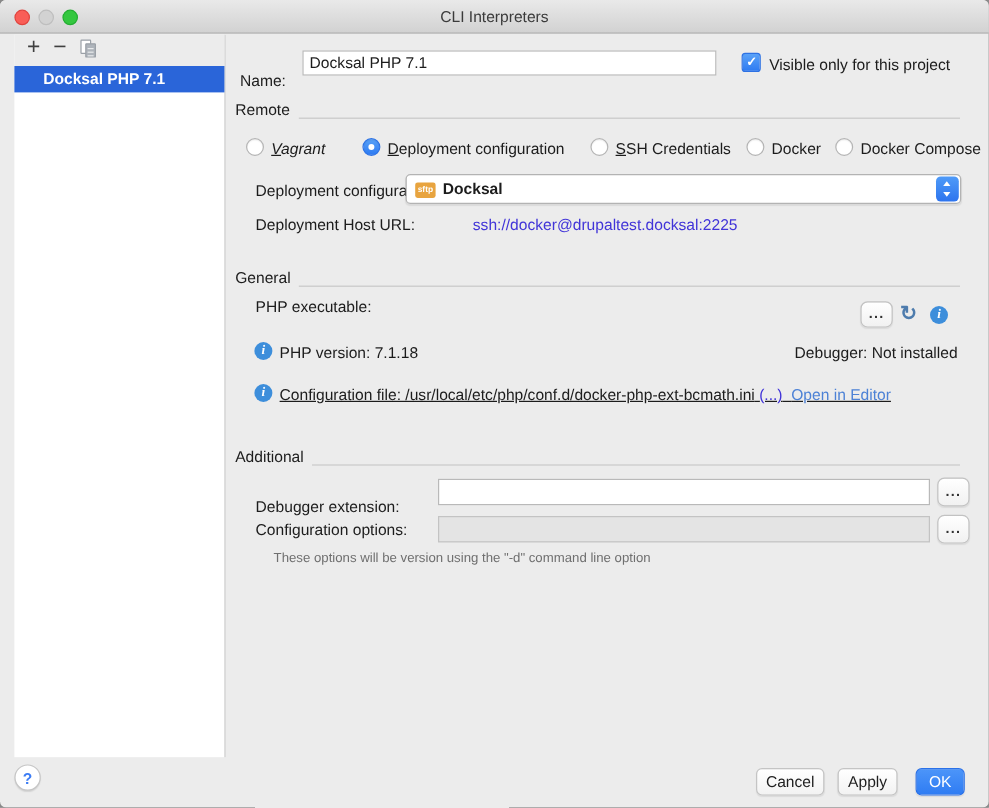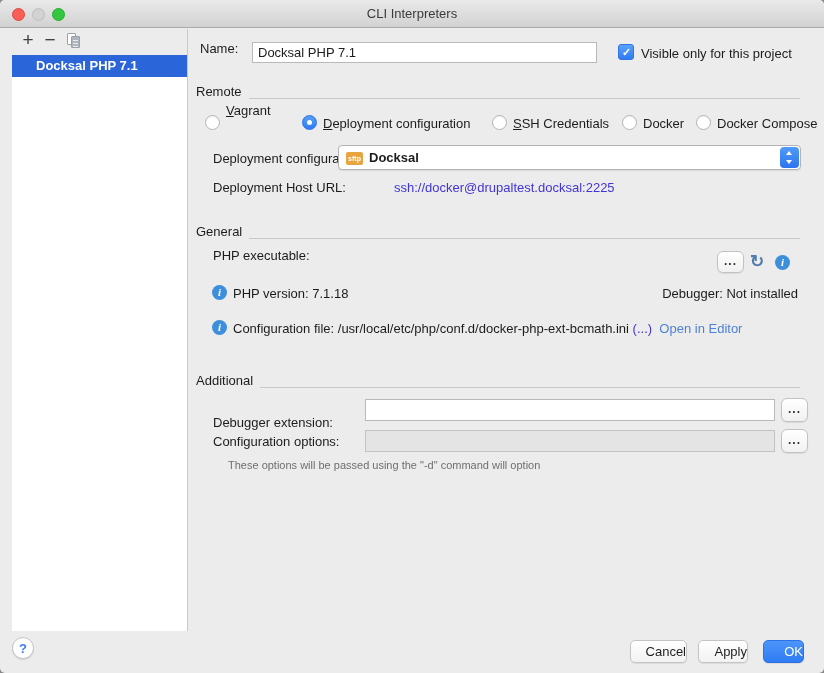--- a/index.html
+++ b/index.html
@@ -121,21 +121,21 @@
   .hint { position:absolute; font-size:11px; color:#6F6F6F; }
   
   .help-btn {
     position:absolute; left:12px; top:637px; width:22px; height:22px; border-radius:50%;
     background:#fff; border:1px solid #C6C6C6; box-shadow:0 1px 1px rgba(0,0,0,0.1);
     color:#3B7CF5; font-weight:bold; font-size:13px; text-align:center; line-height:21px;
   }
   .btn {
     position:absolute; top:640px; height:23px; border-radius:5px;
     border:1px solid #C4C4C4; background:linear-gradient(#FFFFFF,#F2F2F2);
-    color:#1E1E1E; font-size:13px; text-align:right; line-height:21px;
+    color:#1E1E1E; font-size:13px; text-align:center; line-height:21px;
     box-shadow:0 1px 1px rgba(0,0,0,0.08);
   }
   .btn.primary {
     background:linear-gradient(#4C95F9,#2F7CF3); border-color:#2B71E8; color:#fff;
   }
 </style>
 </head>
 <body>
 
 <div class="window">
@@ -156,32 +156,32 @@
         <span class="front">
             <i></i>
             <i></i>
             <i></i>
           </span>
       </span>
     </div>
     <div class="side-item">Docksal PHP 7.1</div>
   </div>
 
-  <span class="lbl" style="left:200px; top:41px;">Name:</span>
+  <span class="lbl" style="left:200px; top:60px;">Name:</span>
   <input class="tf" style="left: 252px; top: 42px; width: 345px;" value="Docksal PHP 7.1">
   <span class="cb" style="left:618px; top:44px;"></span>
   <span class="lbl" style="left:641px; top:46px;">Visible only for this project</span>
 
   <div class="section" style="top:84px;">
     <span>Remote</span>
     <span class="line"></span>
   </div>
 
   <span class="radio" style="left:205px; top:115px;"></span>
-  <span class="rlabel" style="left:226px; top:103px;"><span class="u">V</span><span>agrant</span></span>
+  <span class="rlabel" style="left:226px; top:116px;font-style:italic;"><span class="u">V</span><span>agrant</span></span>
 
   <span class="radio on" style="left:302px; top:115px;"></span>
   <span class="rlabel" style="left:323px; top:116px;"><span class="u">D</span><span>eployment configuration</span></span>
 
   <span class="radio" style="left:492px; top:115px;"></span>
   <span class="rlabel" style="left:513px; top:116px;"><span class="u">S</span><span>SH Credentials</span></span>
 
   <span class="radio" style="left:622px; top:115px;"></span>
   <span class="rlabel" style="left:643px; top:116px;"><span class="u"></span><span>Docker</span></span>
 
@@ -209,35 +209,35 @@
   <span class="lbl" style="left:213px; top:248px;">PHP executable:</span>
   <span class="browse" style="left:717px; top:251px; width:27px; height:22px; line-height:18px;">...</span>
   <span class="reload-ic" style="left:750px; top:253px;">↻</span>
   <span class="info-ic" style="left:775px; top:255px;"></span>
 
   <span class="info-ic" style="left:212px; top:285px;"></span>
   <span class="lbl" style="left:233px; top:286px;">PHP version: 7.1.18</span>
   <span class="lbl" style="right:26px; top:286px;">Debugger: Not installed</span>
 
   <span class="info-ic" style="left:212px; top:320px;"></span>
-  <span class="lbl" style="left:233px; top:321px;"><span>Configuration file: /usr/local/etc/php/conf.d/docker-php-ext-bcmath.ini</span> <span class="link-purple">(...)</span>&nbsp; <span class="link-blue">Open in Editor</span></span>
+  <span class="lbl" style="left:233px; top:321px;text-decoration:underline;"><span>Configuration file: /usr/local/etc/php/conf.d/docker-php-ext-bcmath.ini</span> <span class="link-purple">(...)</span>&nbsp; <span class="link-blue">Open in Editor</span></span>
 
   <div class="section" style="top:373px;">
     <span>Additional</span>
     <span class="line"></span>
   </div>
 
   <span class="lbl" style="left:213px; top:403px;margin-top:12px;">Debugger extension:</span>
   <input class="tf" style="left: 365px; top: 399px; width: 410px; height: 22px;" value="">
   <span class="browse" style="left:781px; top:398px; width:27px; height:24px; line-height:20px;">...</span>
 
   <span class="lbl" style="left:213px; top:434px;">Configuration options:</span>
   <input class="tf" style="left: 365px; top: 430px; width: 410px; height: 22px;" disabled="" value="">
   <span class="browse" style="left:781px; top:429px; width:27px; height:24px; line-height:20px;">...</span>
 
-  <span class="hint" style="left:228px; top:459px;">These options will be passed using the "-d" command will option</span>
+  <span class="hint" style="left:228px; top:459px;">These options will be version using the "-d" command line option</span>
 
   <span class="help-btn">?</span>
   <span class="btn" style="left:630px; width:57px;">Cancel</span>
   <span class="btn" style="left:698px; width:50px;">Apply</span>
   <span class="btn primary" style="left:763px; width:41px;">OK</span>
 
 </div>
 
 </body></html>

